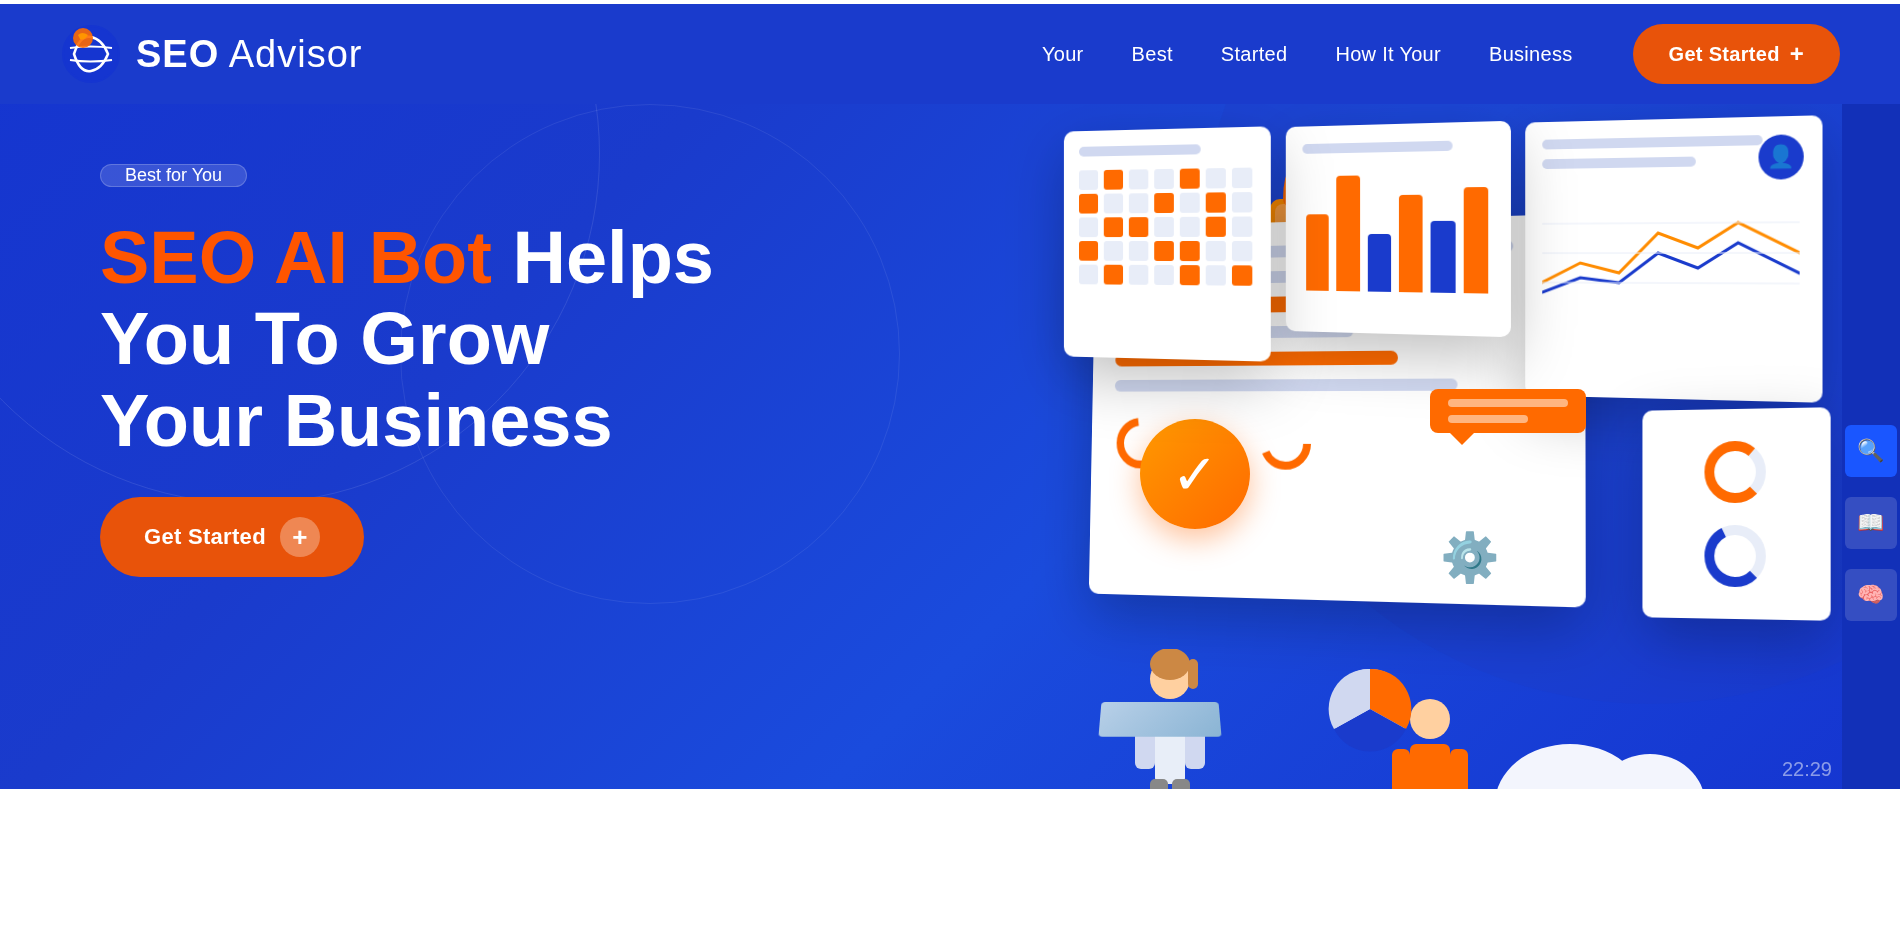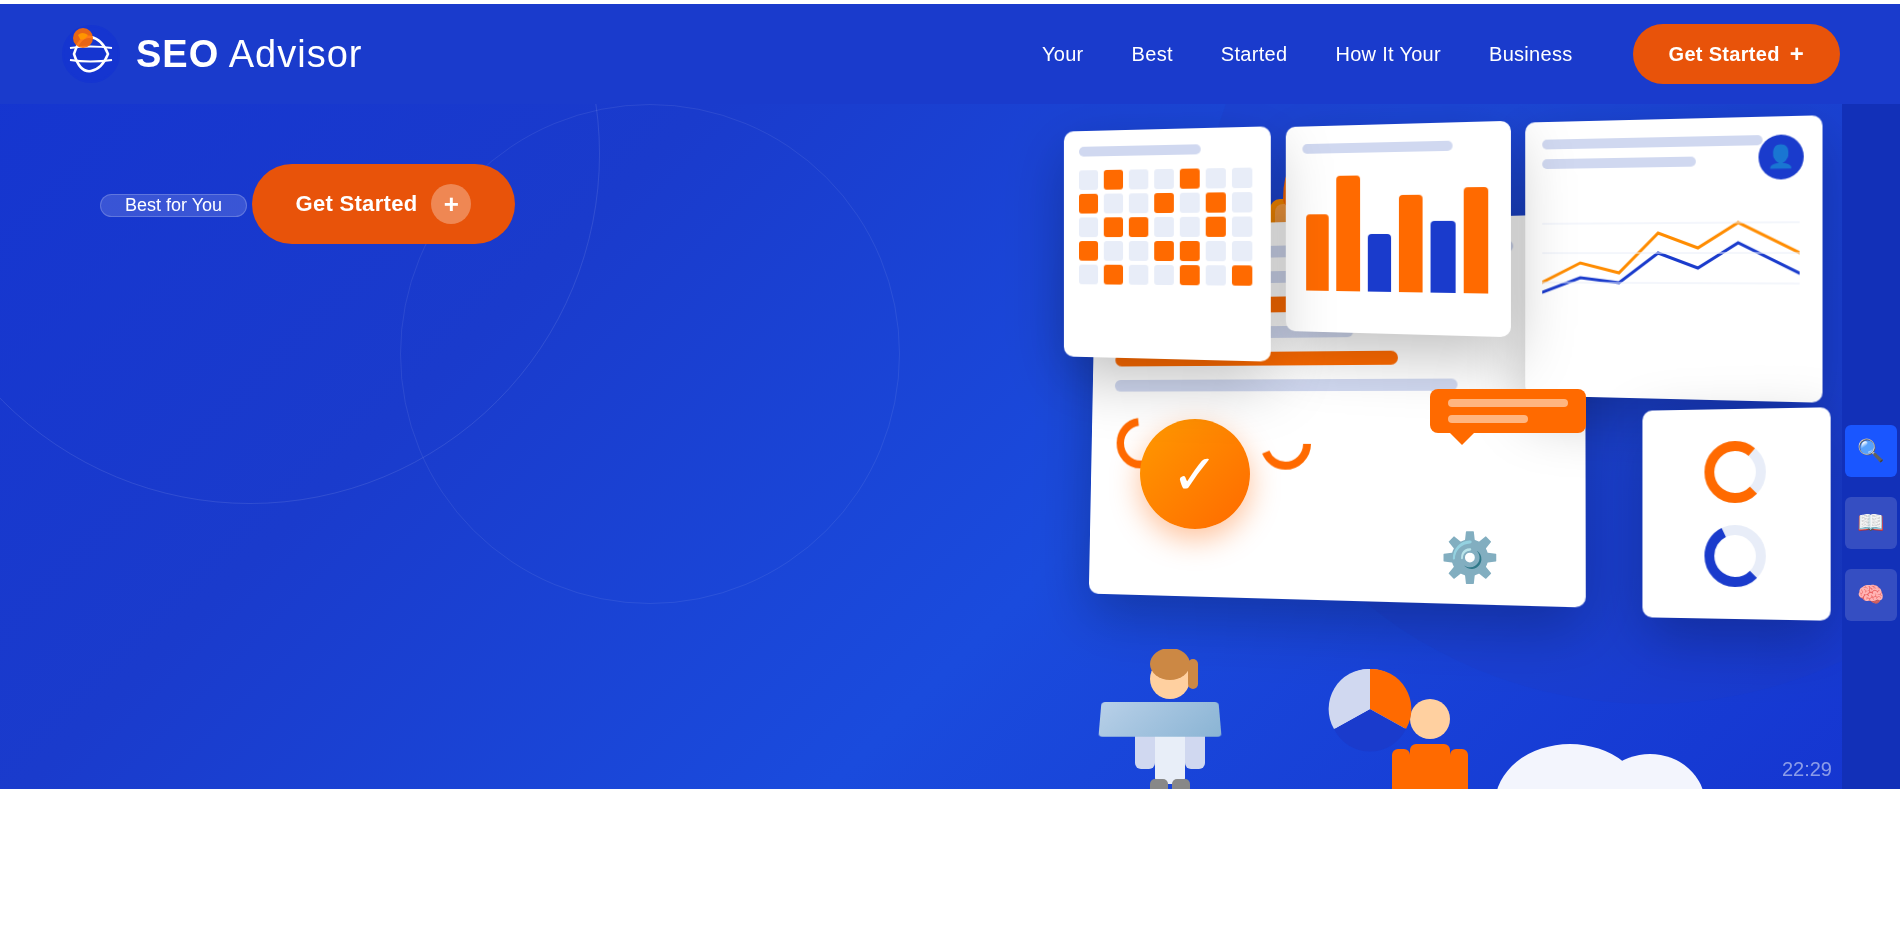--- a/index.html
+++ b/index.html
@@ -376,20 +376,23 @@
     </ul>
 
     <button class="btn-get-started-nav">
       <span>Get Started</span>
       <span class="plus-icon">+</span>
     </button>
   </nav>
 
   <div class="hero-content">
     <div class="badge">Best for You</div>
+    <h1 class="hero-headline">
+      <span class="orange-text">SEO AI Bot</span><span class="white-text"> Helps<br>You To Grow<br>Your Business</span>
+    </h1>
     <button class="btn-get-started-hero">
       <span>Get Started</span>
       <span class="circle-plus">+</span>
     </button>
   </div>
 
   <div class="hero-illustration">
 
     <svg width="160" height="200" viewBox="0 0 160 200" style="position:absolute;top:20px;left:240px;">
       <rect x="30" y="80" width="100" height="90" rx="10" fill="#ff8c00"></rect>

